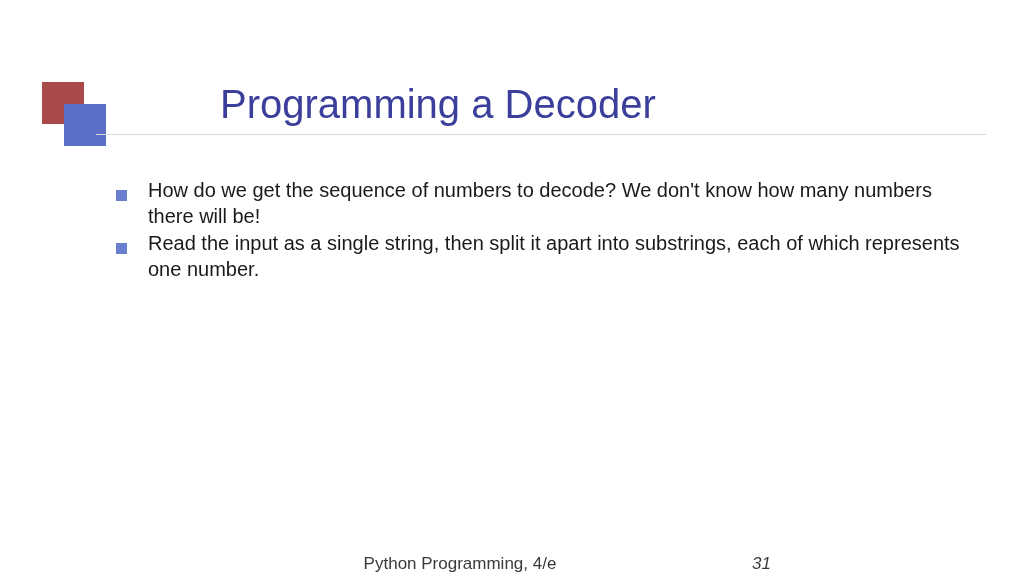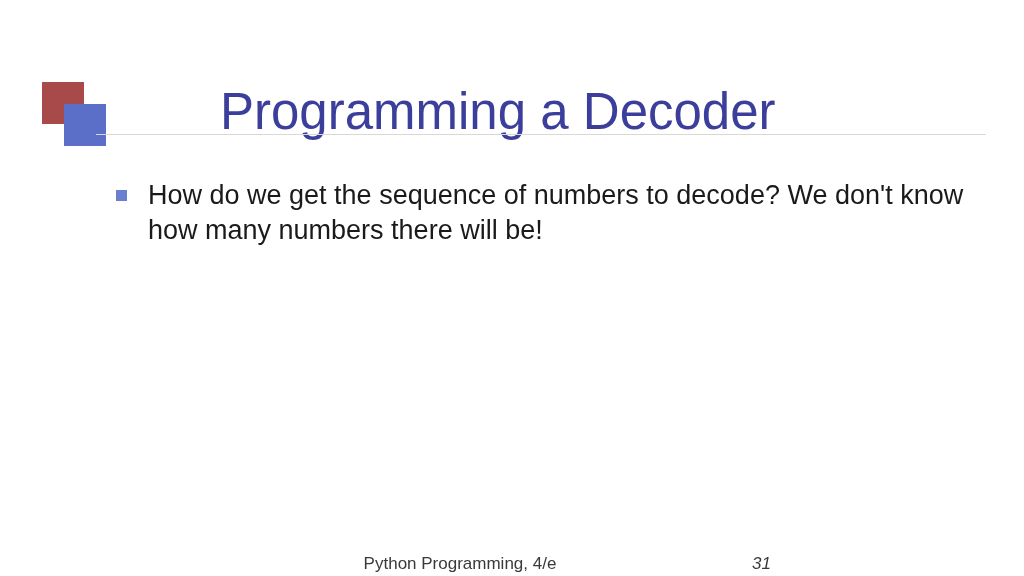--- a/index.html
+++ b/index.html
@@ -31,42 +31,42 @@
     top: 22px;
     left: 22px;
     width: 42px;
     height: 42px;
     background: #5b6fc9;
   }
   .title {
     position: absolute;
     top: 82px;
     left: 220px;
-    font-size: 51px;
+    font-size: 40px;
     color: #3b3f9b;
     font-weight: normal;
   }
   .title-rule {
     position: absolute;
     top: 134px;
     left: 96px;
     width: 890px;
     height: 1px;
     background: #d8d8d8;
   }
   .content {
     position: absolute;
     top: 178px;
     left: 116px;
     width: 860px;
   }
   .bullet-item {
     position: relative;
     padding-left: 32px;
-    font-size: 27px;
+    font-size: 20px;
     color: #1a1a1a;
     line-height: 1.28;
     margin-bottom: 2px;
   }
   .bullet-item::before {
     content: "";
     position: absolute;
     left: 0;
     top: 12px;
     width: 11px;
@@ -98,18 +98,19 @@
 <div class="logo">
   <div class="logo-red"></div>
   <div class="logo-blue"></div>
 </div>
 
 <h1 class="title">Programming a Decoder</h1>
 <div class="title-rule"></div>
 
 <div class="content">
   <div class="bullet-item">How do we get the sequence of numbers to decode? We don't know how many numbers there will be!</div>
+  <div class="bullet-item">Read the input as a single string, then split it apart into substrings, each of which represents one number.</div>
 </div>
 
 <div class="footer">
   <div class="footer-center">Python Programming, 4/e</div>
   <div class="footer-page">31</div>
 </div>
 
 </body></html>

